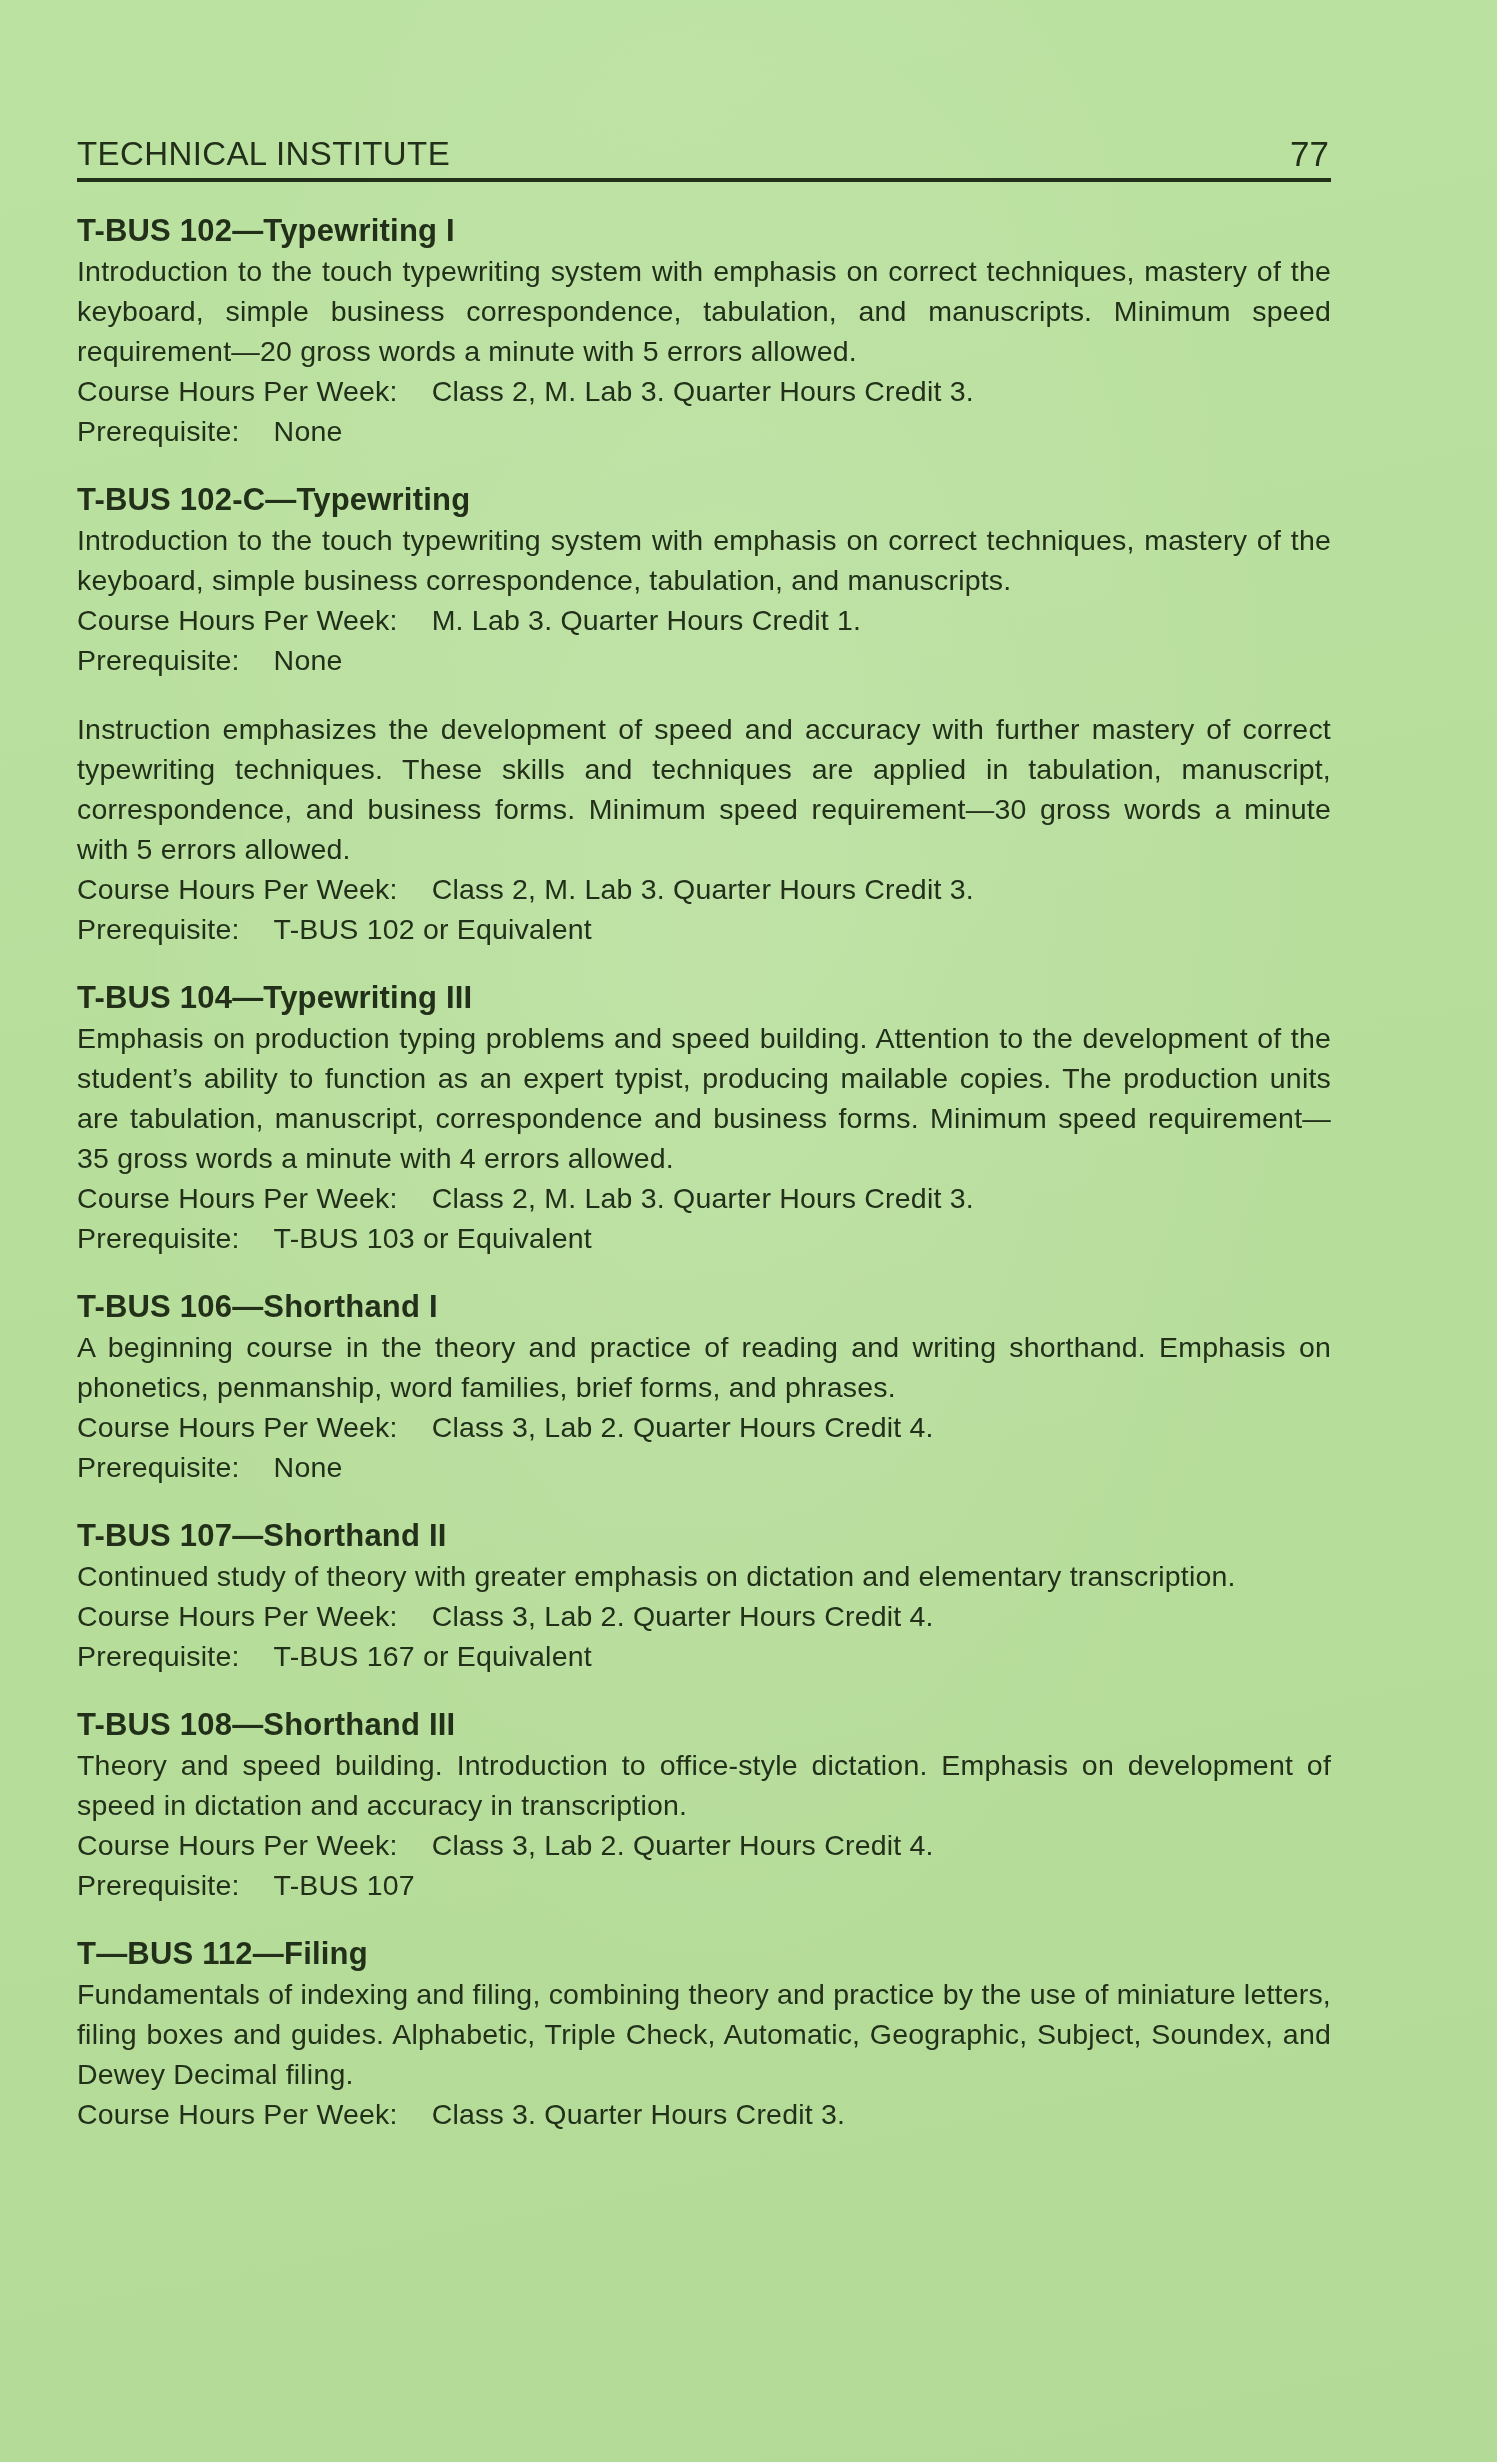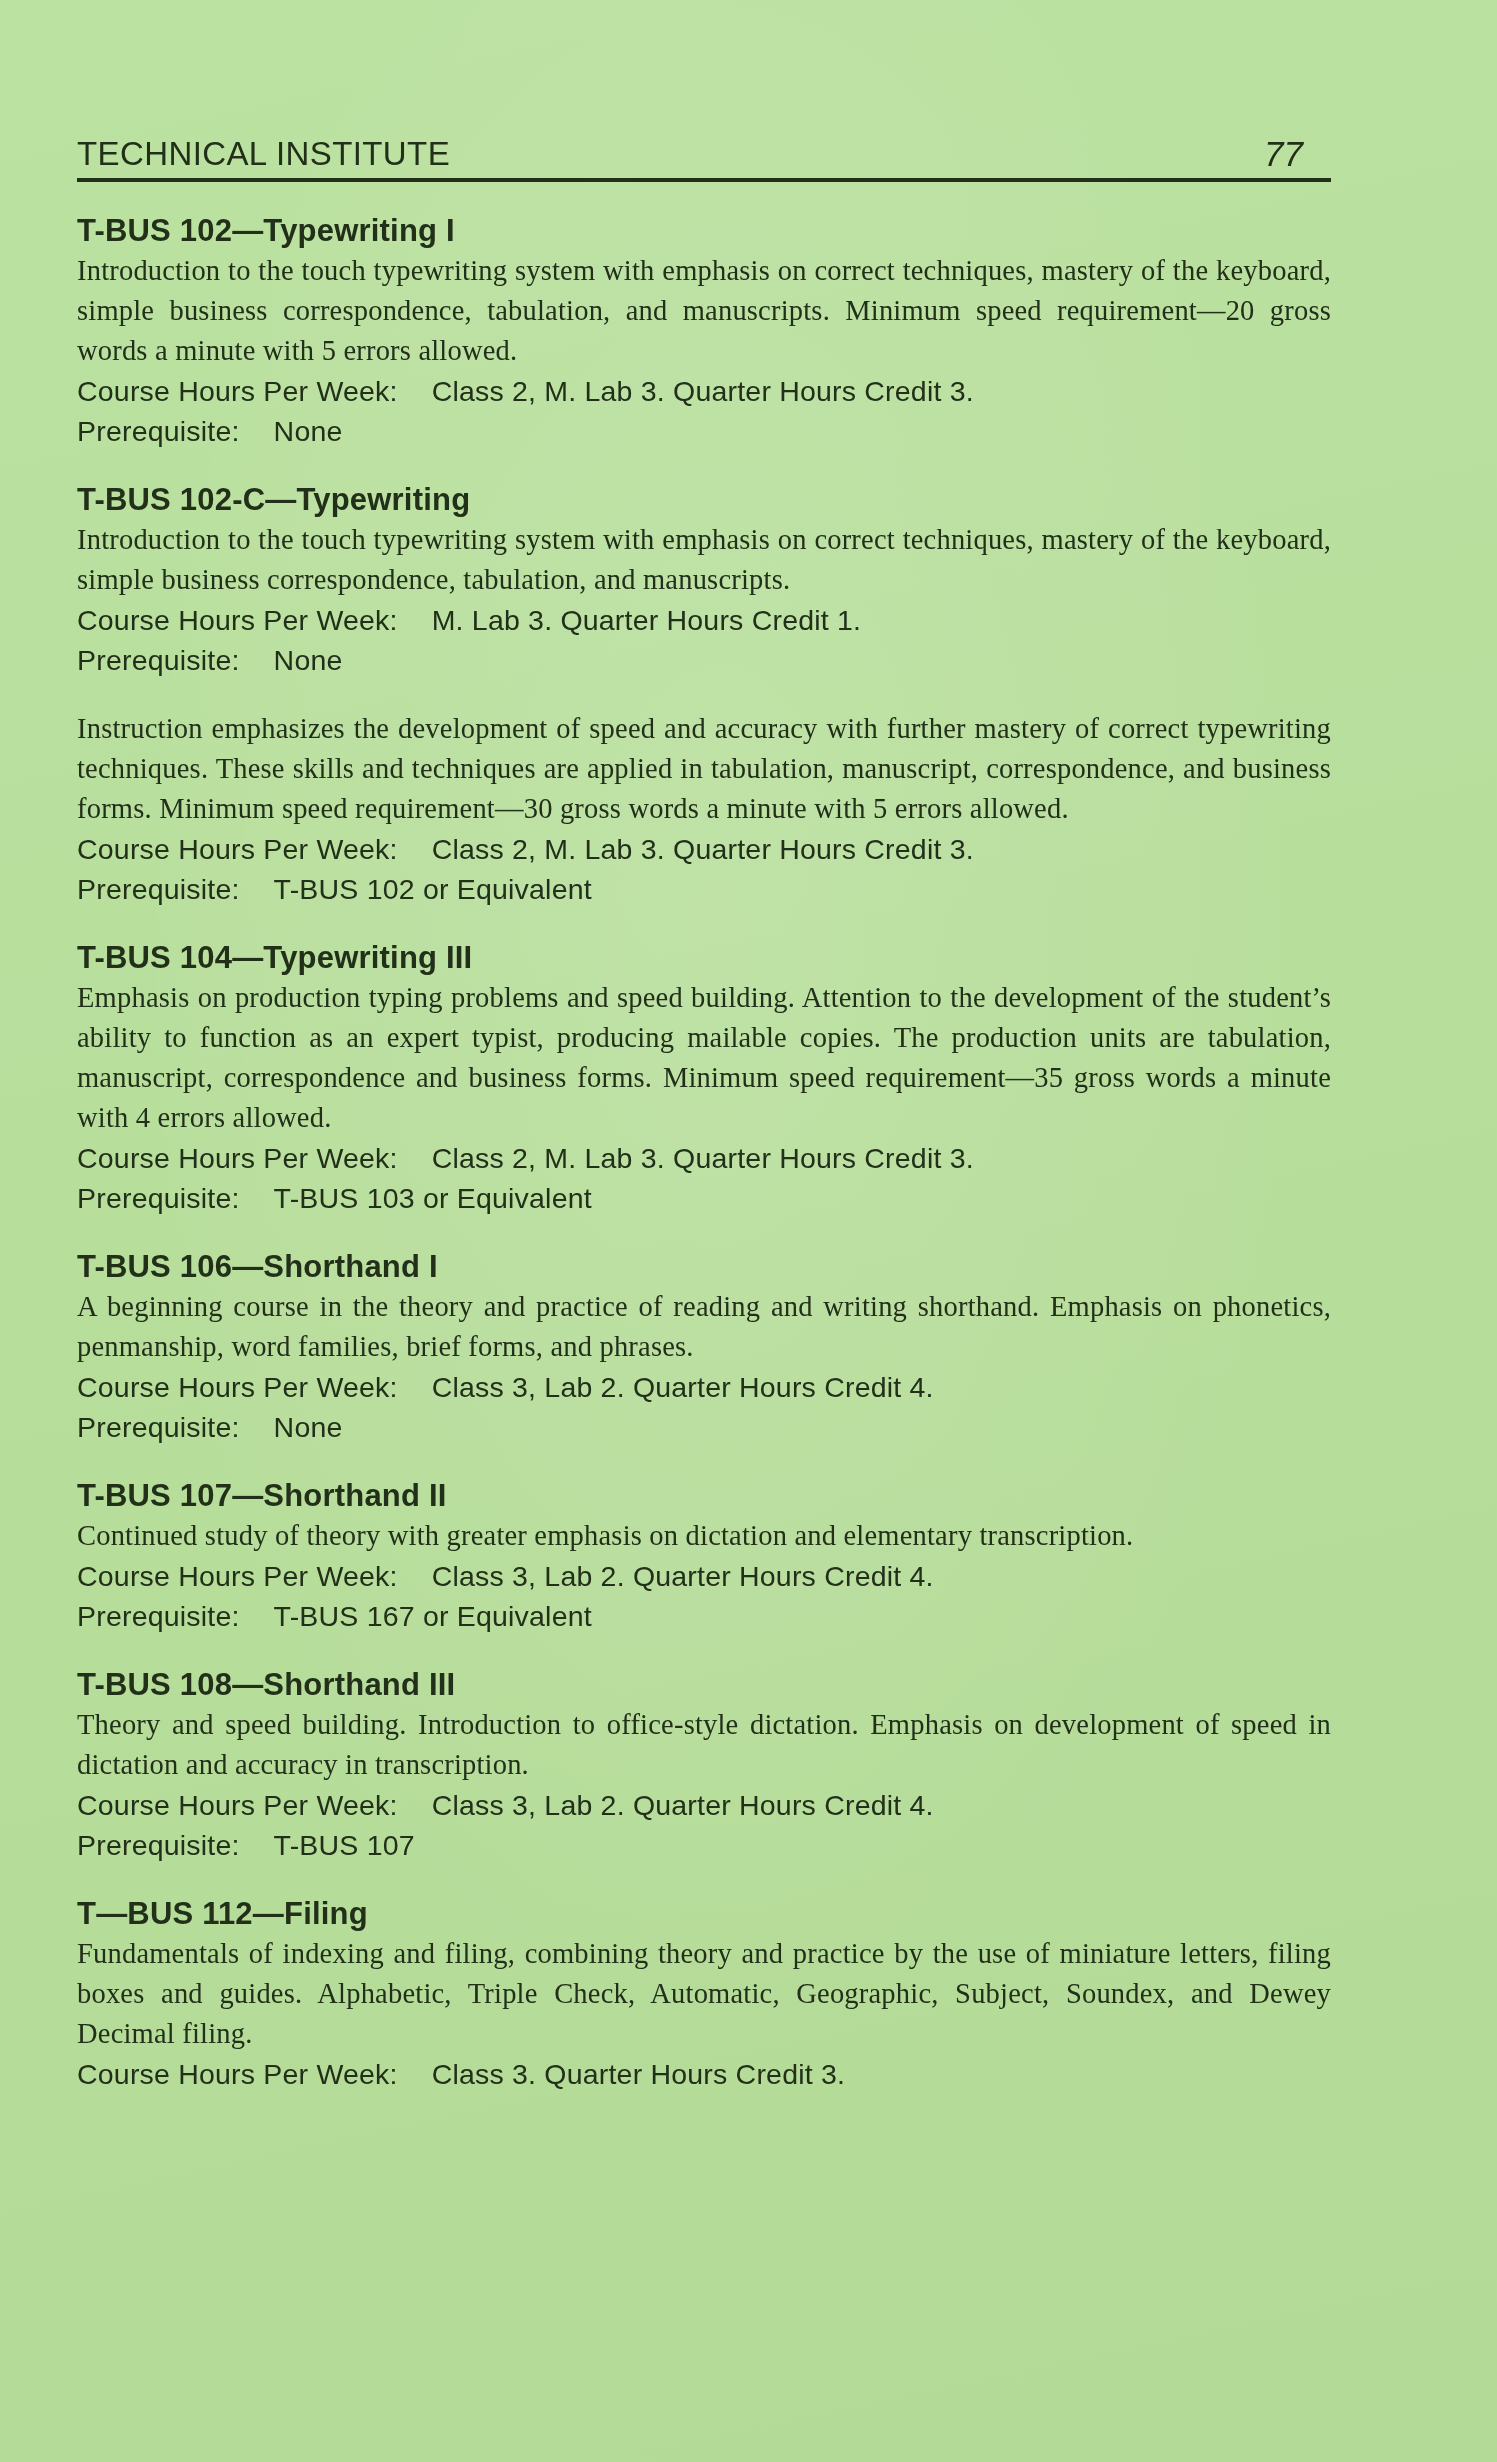--- a/index.html
+++ b/index.html
@@ -39,23 +39,22 @@
     align-items: flex-end;
     padding-top: 135px;
   }
   .header-title {
     font-size: 33px;
     letter-spacing: 0.4px;
     line-height: 37px;
   }
   .page-number {
     font-size: 35px;
-    font-style: italic;
     line-height: 37px;
-    margin-right: 28px;
+    margin-right: 2px;
   }
   .rule {
     height: 4.1px;
     background: var(--ink);
     margin-top: 5.7px;
   }
   .course-list {
     margin-top: 23px;
   }
   .course {
@@ -69,21 +68,20 @@
     letter-spacing: 0.2px;
   }
   .course p {
     margin: 0;
     font-size: 28.5px;
     line-height: 40px;
     letter-spacing: 0.2px;
   }
   .course-desc {
     text-align: justify;
-    font-family: Liberation Serif, serif;
   }
   .info-line .value {
     margin-left: 34px;
   }
 </style>
 </head>
 <body>
 
 <div class="page">
   <div class="content">

